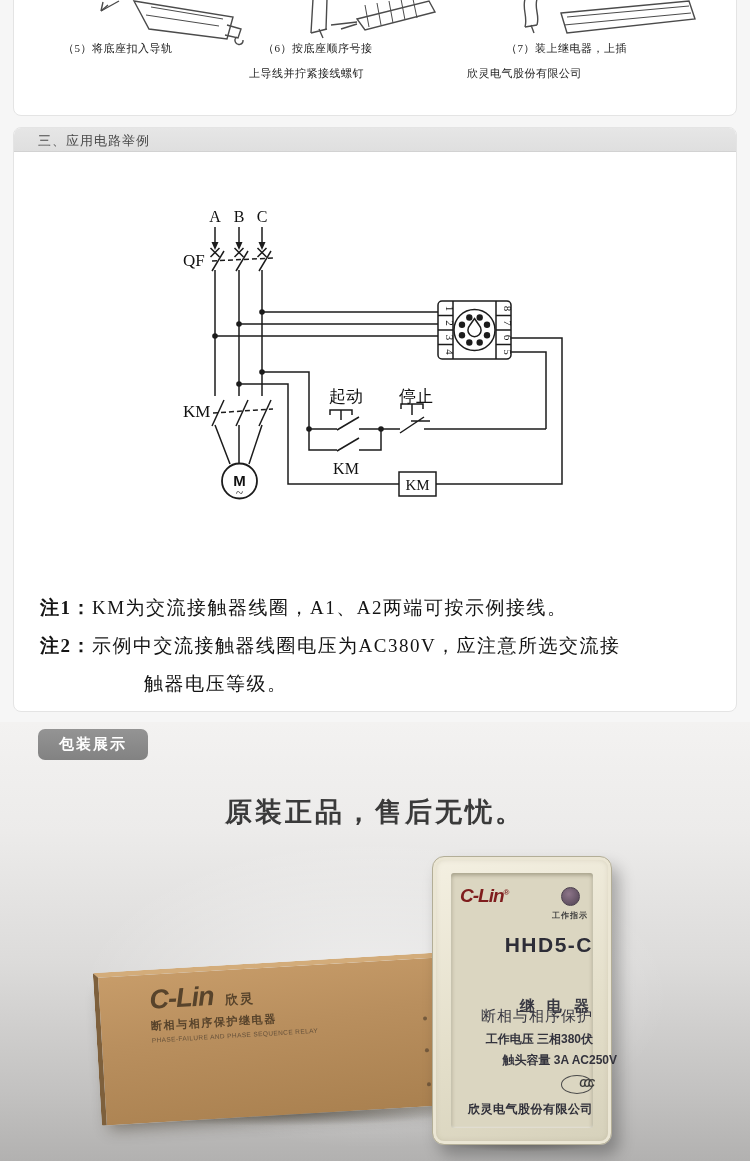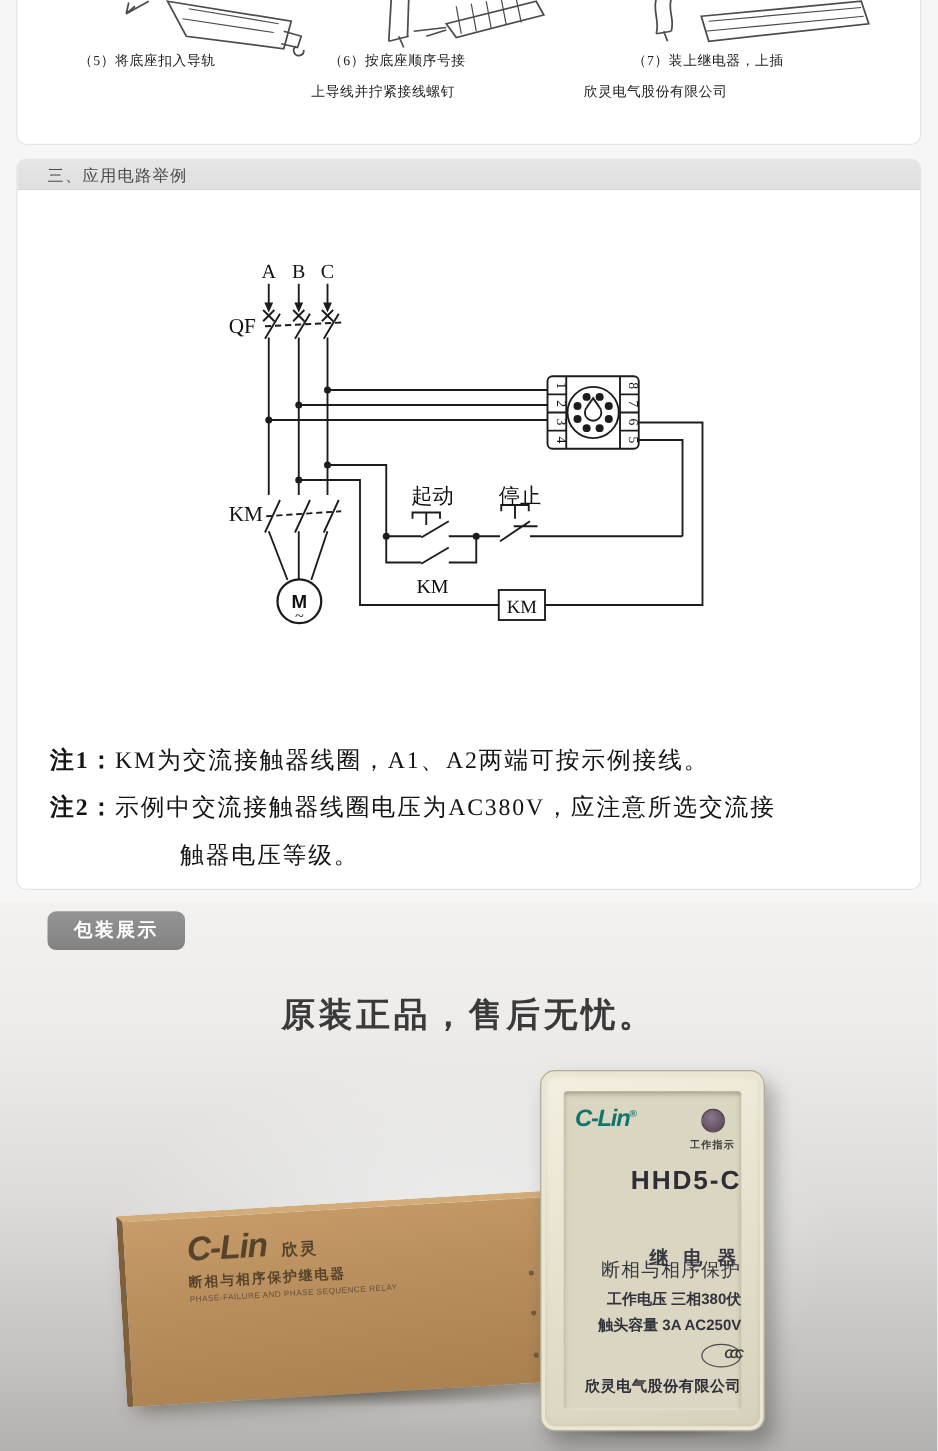--- a/index.html
+++ b/index.html
@@ -66,34 +66,34 @@
     border-radius:12px;
     background:linear-gradient(160deg,#f4f0e2,#e3dec9 60%,#d6d1bb);
     border:1px solid #b3ae97;
     box-shadow:inset 0 0 0 3px #ebe6d4, inset 0 0 7px rgba(120,110,80,.4), 7px 10px 16px rgba(0,0,0,.28);
   }
   #relay-panel{
     position:absolute;left:18px;top:16px;right:18px;bottom:16px;
     background:#dbd6c1;border-radius:3px;
     box-shadow:inset 0 2px 4px rgba(90,85,60,.45), inset 0 -1px 2px rgba(255,255,255,.55);
   }
-  #relay-logo{position:absolute;left:9px;top:12px;color:#0f766e;font-size:19px;font-weight:bold;font-style:italic;letter-spacing:-1px;}
+  #relay-logo{position:absolute;left:9px;top:12px;color:#7f1d1d;font-size:19px;font-weight:bold;font-style:italic;letter-spacing:-1px;}
   #relay-logo sup{font-size:8px;font-style:normal;}
   #relay-led{
     position:absolute;right:13px;top:14px;width:17px;height:17px;border-radius:50%;
     background:radial-gradient(circle at 40% 35%,#8d7589,#5f4f60 75%);
     border:1px solid #4a3f4d;
   }
   #relay-led-label{position:absolute;right:5px;top:37px;font-size:8px;color:#3c3c3c;letter-spacing:1px;font-weight:bold;}
   .relay-line{position:absolute;left:0;width:100%;text-align:right;color:#33333d;}
   #relay-model{top:60px;font-size:21px;font-weight:bold;letter-spacing:1.5px;color:#2d2d37;}
   #relay-name1{top:94px;font-size:15px;font-weight:normal;letter-spacing:1px;color:#383842;margin-top:40px;}
   #relay-name2{top:124px;font-size:15px;font-weight:bold;letter-spacing:4px;color:#383842;}
   #relay-spec1{top:158px;font-size:12px;font-weight:bold;}
-  #relay-spec2{top:179px;font-size:12px;font-weight:bold;}
+  #relay-spec2{top:179px;font-size:12px;font-weight:bold;margin-left:24px;}
   #relay-ccc{top:200px;}
   #relay-ccc span{
     display:inline-block;width:30px;height:17px;line-height:16px;
     border:1.4px solid #4a4a4a;border-radius:50%;
     font-size:10px;font-weight:bold;font-style:italic;letter-spacing:-3px;text-indent:-3px;color:#3a3a3a;
   }
   #relay-company{top:228px;font-size:12px;font-weight:bold;letter-spacing:.5px;color:#2f2f39;}
   .ground-shadow{position:absolute;background:radial-gradient(ellipse at center, rgba(30,25,15,.35), rgba(0,0,0,0) 70%);border-radius:50%;}
 </style>
 </head>

